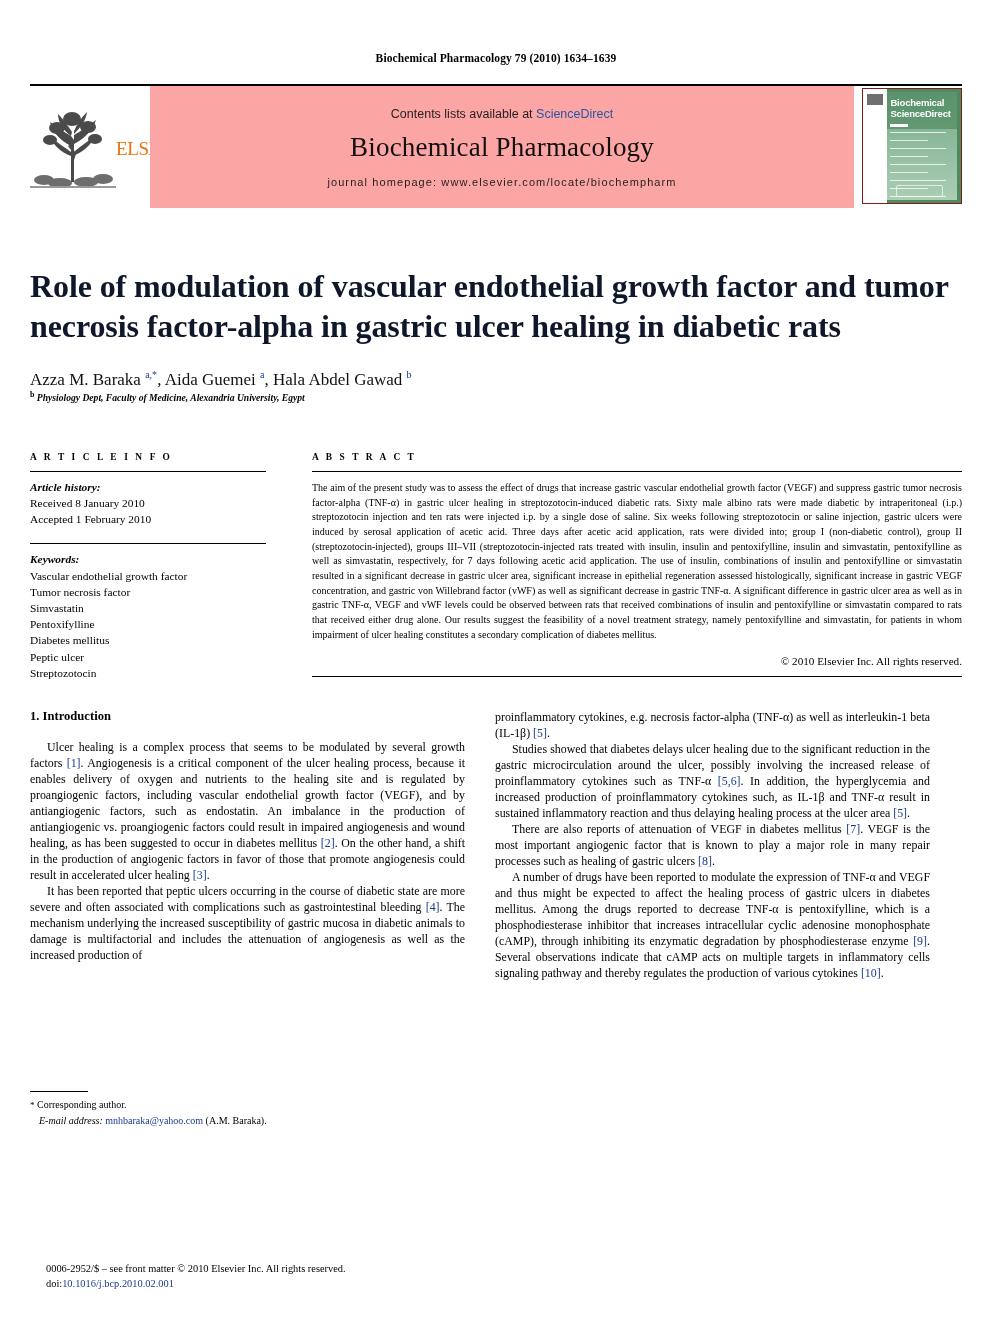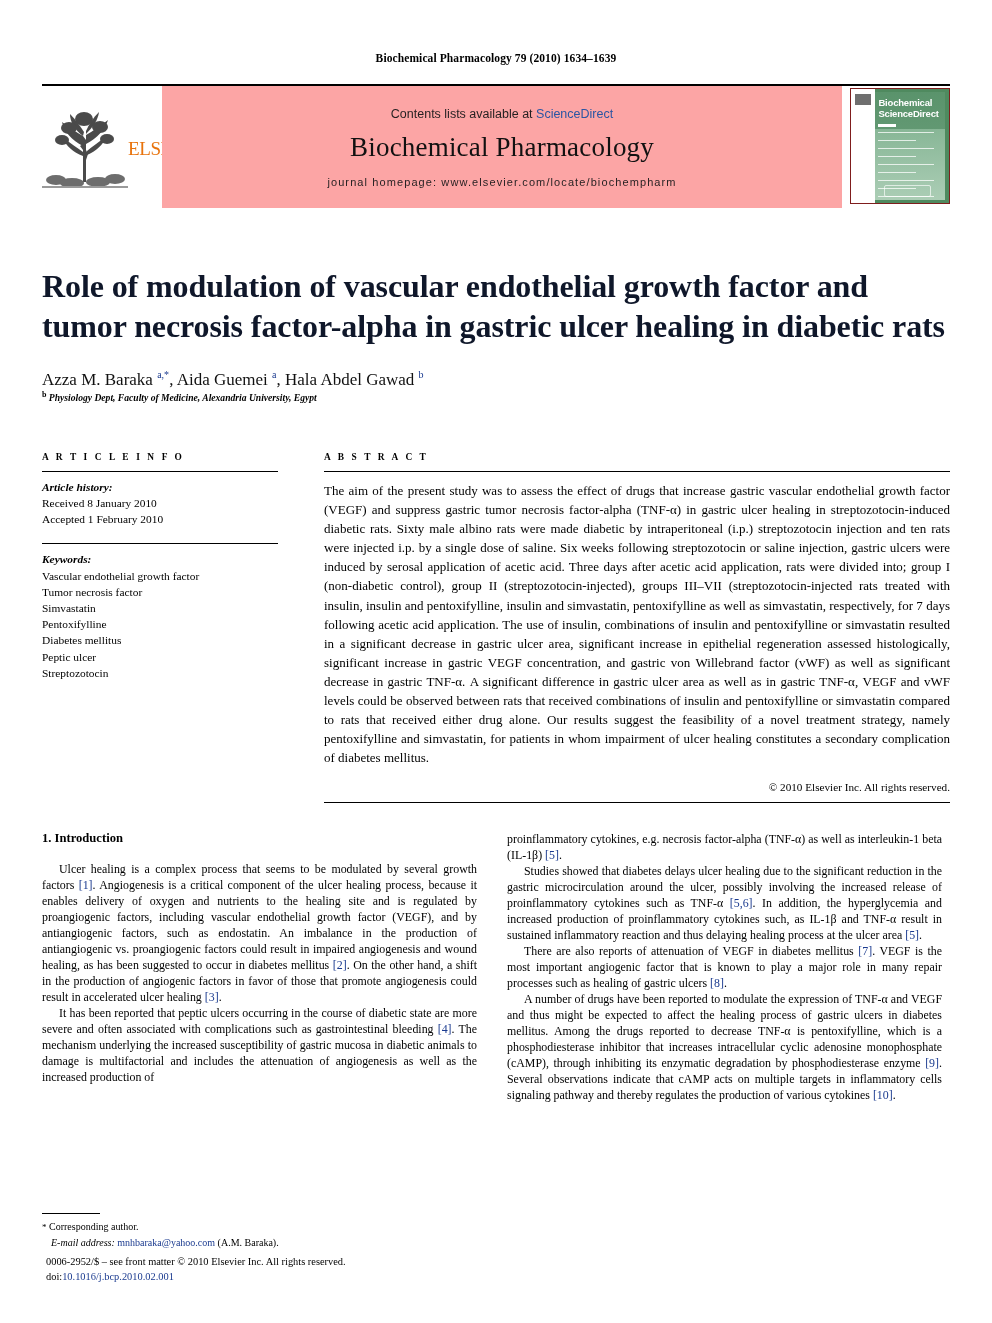--- a/index.html
+++ b/index.html
@@ -13,21 +13,21 @@
     font-family: "Liberation Serif", "DejaVu Serif", serif;
     color: #000000;
     position: relative;
     overflow: hidden;
   }
   .page {
     width: 992px;
     height: 1323px;
     position: relative;
     box-sizing: border-box;
-    padding: 0 42px;
+    padding: 0 30px;
   }
 
   
   .running-head {
     text-align: center;
     font-size: 11.5px;
     font-weight: bold;
     padding-top: 52px;
     letter-spacing: 0.1px;
   }
@@ -213,21 +213,21 @@
     margin-bottom: 9px;
   }
   .rule-thin { border-top: 1.6px solid #000; }
   .info-group { padding-top: 7px; font-size: 11.4px; line-height: 1.42; }
   .info-group .lbl { font-style: italic; font-weight: bold; }
   .info-group p { margin: 0; }
   .kw-block { margin-top: 16px; }
   .kw-block .rule-thin { margin-bottom: 0; }
   .abstract-body {
     padding-top: 9px;
-    font-size: 13px;
+    font-size: 10px;
     line-height: 1.47;
     text-align: justify;
     hyphens: auto;
   }
   .copyright {
     text-align: right;
     font-size: 11.2px;
     margin-top: 13px;
   }
   .abs-bottom-rule { border-top: 1.6px solid #000; margin-top: 9px; }
@@ -273,21 +273,21 @@
     line-height: 1.5;
   }
   .footnote-text .star { font-size: 9px; }
   .footnote-text .email-lbl { font-style: italic; }
   .footnote-text a, .mail { color: #1a3a8f; text-decoration: none; }
 
   
   .page-footer {
     position: absolute;
     left: 46px;
-    bottom: 38px;
+    bottom: 31px;
     font-size: 10.4px;
     line-height: 1.5;
   }
   .page-footer .doi-link { color: #1a3a8f; }
 </style>
 </head>
 <body>
 
 <div class="page">
 

